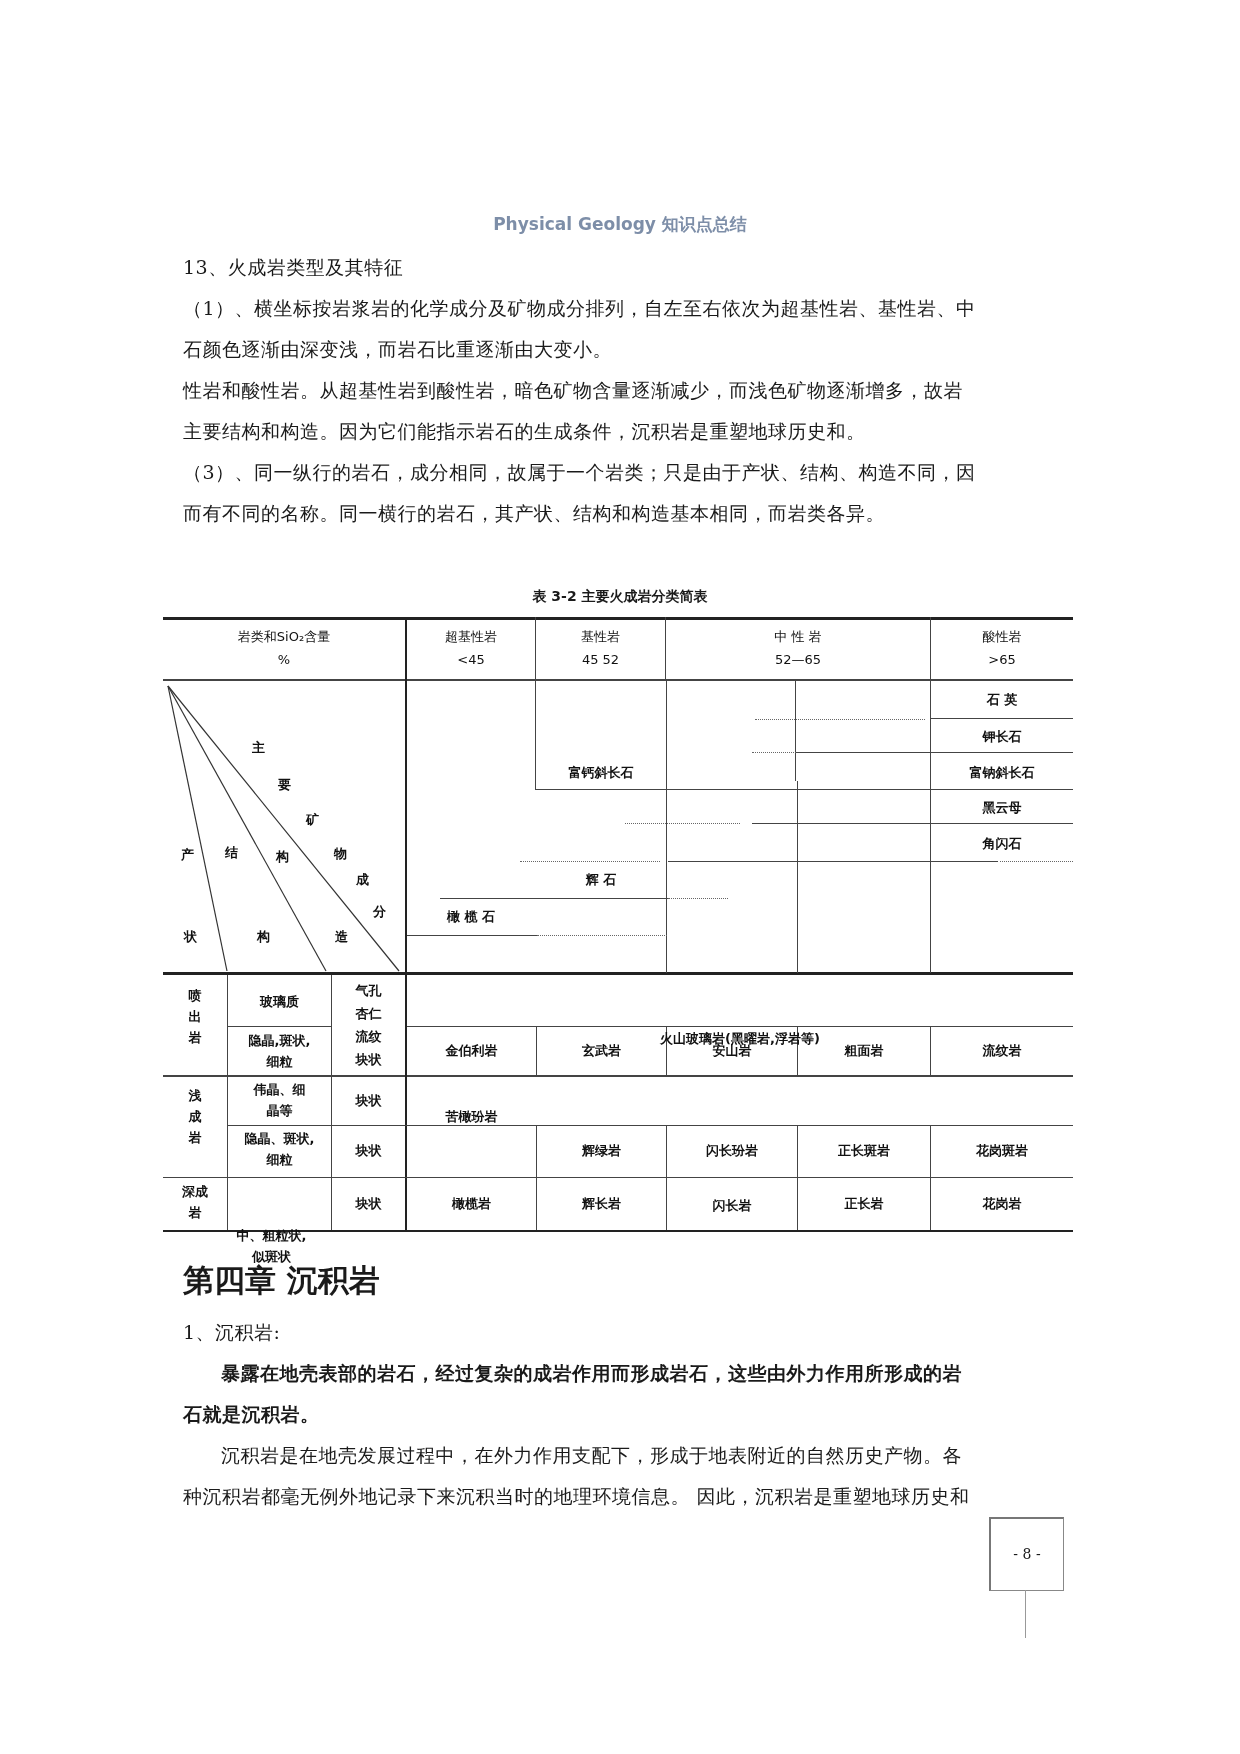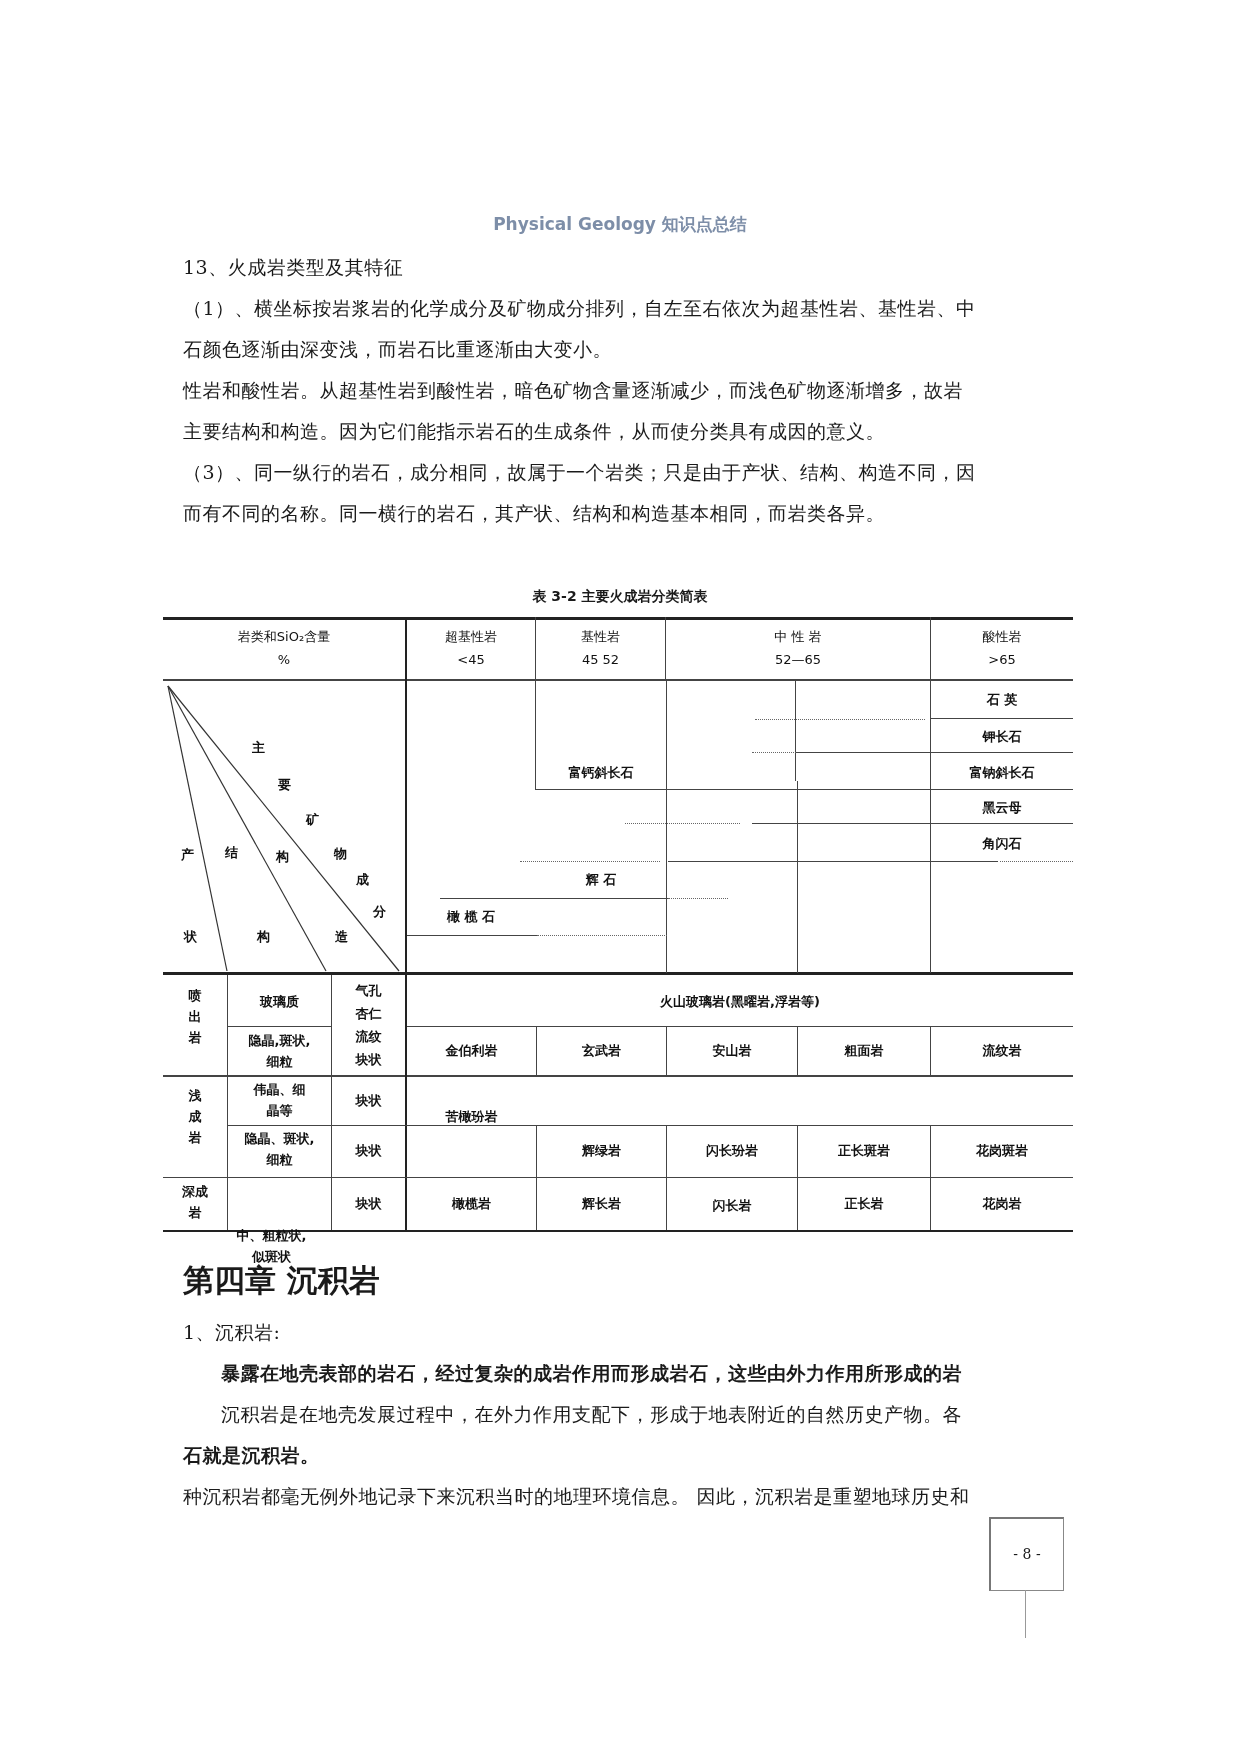--- a/index.html
+++ b/index.html
@@ -29,21 +29,21 @@
 </head>
 <body>
 
 <div class="abs header-title">Physical Geology 知识点总结</div>
 
 <div class="abs para" style="top:247px;">
   <p>13、火成岩类型及其特征</p>
   <p>（1）、横坐标按岩浆岩的化学成分及矿物成分排列，自左至右依次为超基性岩、基性岩、中</p>
   <p>石颜色逐渐由深变浅，而岩石比重逐渐由大变小。</p>
   <p>性岩和酸性岩。从超基性岩到酸性岩，暗色矿物含量逐渐减少，而浅色矿物逐渐增多，故岩</p>
-  <p>主要结构和构造。因为它们能指示岩石的生成条件，从而使分类具有成因的意义。</p>
+  <p>主要结构和构造。因为它们能指示岩石的生成条件，沉积岩是重塑地球历史和。</p>
   <p>（3）、同一纵行的岩石，成分相同，故属于一个岩类；只是由于产状、结构、构造不同，因</p>
   <p>而有不同的名称。同一横行的岩石，其产状、结构和构造基本相同，而岩类各异。</p>
 </div>
 
 <div class="abs table-caption">表 3-2   主要火成岩分类简表</div>
 
 <div class="abs" style="left:0;top:0;width:1240px;height:1754px;">
 
   <div class="line" style="left:163px;top:617px;width:910px;height:3px;"></div>
   <div class="line thin" style="left:163px;top:679px;width:910px;height:2px;"></div>
@@ -167,21 +167,21 @@
   <div class="cell-t" style="left:332px;top:979px;width:73px;line-height:23px;">
     <div>气孔</div>
     <div>杏仁</div>
     <div>流纹</div>
     <div>块状</div>
   </div>
   <div class="cell-t" style="left:332px;top:1090px;width:73px;">块状</div>
   <div class="cell-t" style="left:332px;top:1140px;width:73px;">块状</div>
   <div class="cell-t" style="left:332px;top:1193px;width:73px;">块状</div>
 
-  <div class="cell-t" style="left:407px;top:991px;width:666px;">火山玻璃岩(黑曜岩,浮岩等)</div>
+  <div class="cell-t" style="left:407px;top:1028px;width:666px;">火山玻璃岩(黑曜岩,浮岩等)</div>
 
   <div class="cell-t" style="left:407px;top:1040px;width:129px;">金伯利岩</div>
   <div class="cell-t" style="left:537px;top:1040px;width:129px;">玄武岩</div>
   <div class="cell-t" style="left:667px;top:1040px;width:130px;">安山岩</div>
   <div class="cell-t" style="left:798px;top:1040px;width:132px;">粗面岩</div>
   <div class="cell-t" style="left:931px;top:1040px;width:142px;">流纹岩</div>
 
   <div class="cell-t" style="left:407px;top:1088px;width:129px;margin-top:18px;">苦橄玢岩</div>
   <div class="cell-t" style="left:537px;top:1140px;width:129px;">辉绿岩</div>
   <div class="cell-t" style="left:667px;top:1140px;width:130px;">闪长玢岩</div>
@@ -192,19 +192,19 @@
   <div class="cell-t" style="left:537px;top:1193px;width:129px;">辉长岩</div>
   <div class="cell-t" style="left:667px;top:1195px;width:130px;">闪长岩</div>
   <div class="cell-t" style="left:798px;top:1193px;width:132px;text-align:center;">正长岩</div>
   <div class="cell-t" style="left:931px;top:1193px;width:142px;">花岗岩</div>
 </div>
 
 <div class="abs chapter">第四章  沉积岩</div>
 <div class="abs para" style="top:1312px;">
   <p>1、沉积岩:</p>
   <p style="text-indent:38px;font-weight:bold;font-family:'DejaVu Sans','Liberation Sans',sans-serif;">暴露在地壳表部的岩石，经过复杂的成岩作用而形成岩石，这些由外力作用所形成的岩</p>
+  <p style="font-weight:bold;font-family:'DejaVu Sans','Liberation Sans',sans-serif;">石就是沉积岩。</p>
   <p style="text-indent:38px;">沉积岩是在地壳发展过程中，在外力作用支配下，形成于地表附近的自然历史产物。各</p>
-  <p style="font-weight:bold;font-family:'DejaVu Sans','Liberation Sans',sans-serif;">石就是沉积岩。</p>
   <p>种沉积岩都毫无例外地记录下来沉积当时的地理环境信息。 因此，沉积岩是重塑地球历史和</p>
 </div>
 
 <div class="abs page-box">- 8 -</div>
 <div class="abs page-tail"></div>
 
 </body></html>

